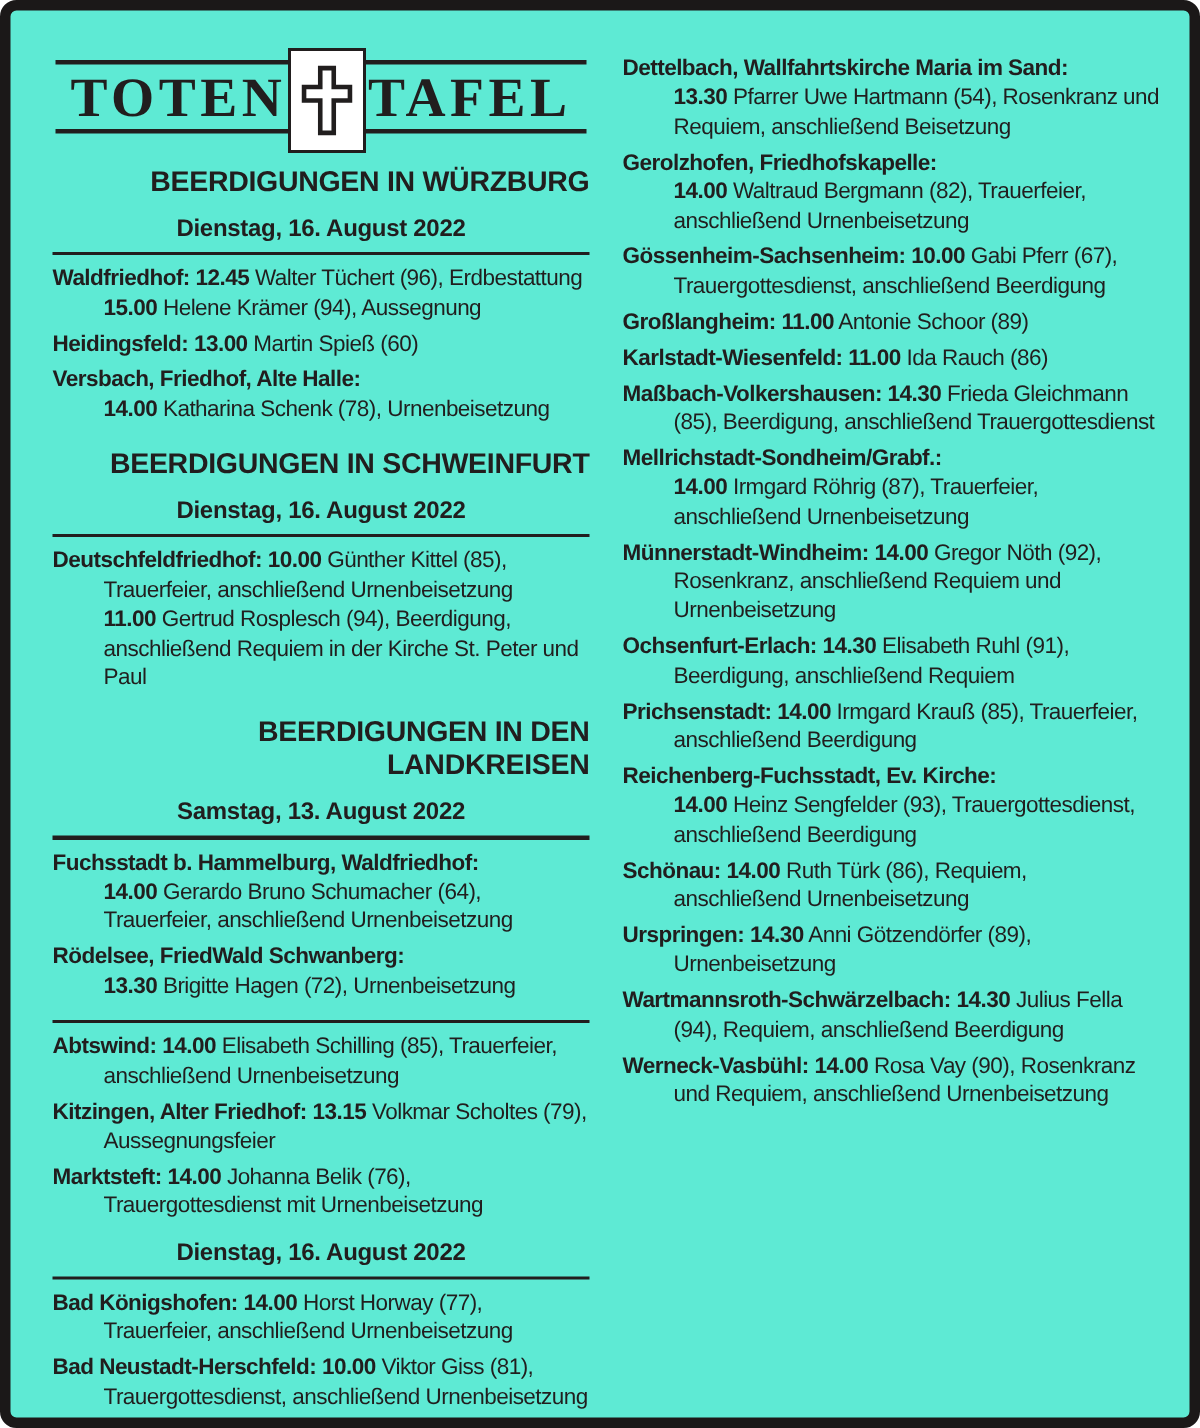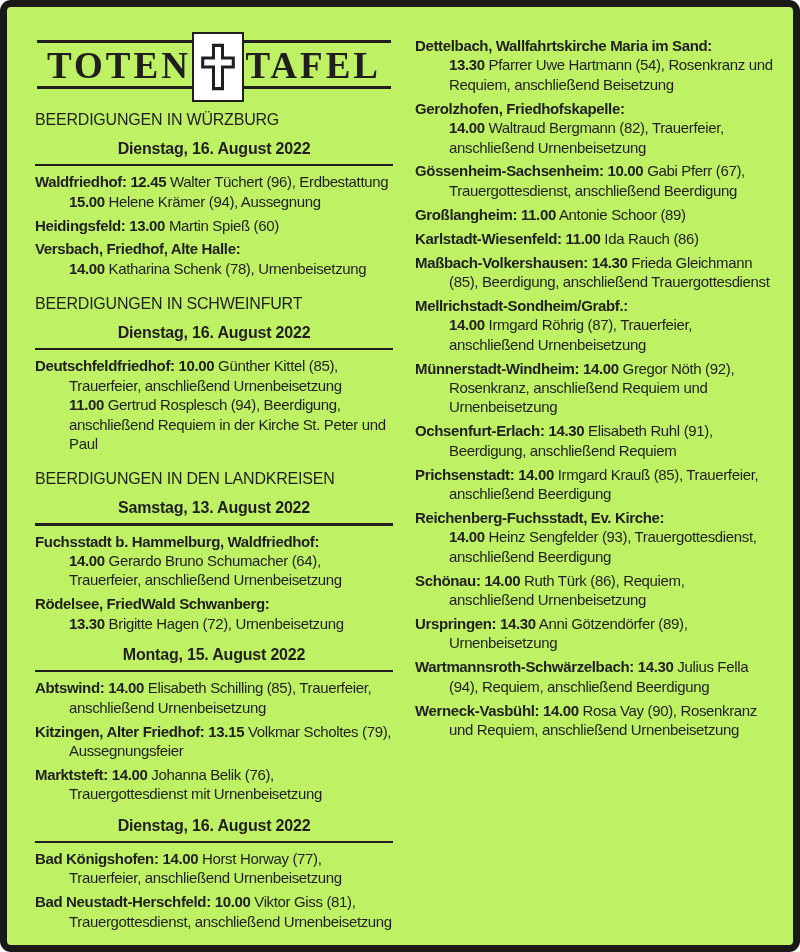--- a/index.html
+++ b/index.html
@@ -1,21 +1,21 @@
 <!DOCTYPE html>
 <html><head>
 <meta charset="utf-8">
 <style>
   html, body { margin: 0; padding: 0; background: #ffffff; }
   .page {
     position: relative;
     width: 800px;
     height: 952px;
     box-sizing: border-box;
-    background: #bef264;
+    background: #5eead4;
     border: 7px solid #1b1818;
     border-radius: 11px;
     padding: 24px 20px 14px 28px;
     overflow: hidden;
     font-family: "Liberation Sans", "DejaVu Sans", sans-serif;
     color: #211e1e;
   }
   .columns { display: flex; gap: 22px; }
   .col { flex: 1 1 0; min-width: 0; }
   .col-right { padding-top: 5px; }
@@ -36,21 +36,21 @@
   }
   .cross-box {
     box-sizing: border-box; width: 52px; height: 70px;
     background: #ffffff; border: 2.5px solid #211e1e;
     display: flex; align-items: center; justify-content: center;
     position: relative; z-index: 1; top: 2px;
   }
 
   
   .section-title {
-    font-size: 16px; font-weight: 400; text-align: left;
+    font-size: 19px; font-weight: 700; text-align: right;
     letter-spacing: -0.2px; margin: 17px 0 11px;
   }
   .section:first-child .section-title { margin-top: 6px; }
   .date {
     font-size: 16px; font-weight: 700; text-align: center;
     letter-spacing: -0.2px; margin: 0 0 6px;
   }
   .group + .group { margin-top: 13px; }
   .rule { height: 2.2px; background: #211e1e; margin: 0 0 6px; }
 
@@ -103,21 +103,20 @@
           </section>
           <section class="section">
             <h2 class="section-title">BEERDIGUNGEN IN DEN LANDKREISEN</h2>
             <div class="group">
               <h3 class="date">Samstag, 13. August 2022</h3>
               <div class="rule"></div>
               <p class="entry"><b>Fuchsstadt b. Hammelburg, Waldfriedhof:</b><br><b>14.00</b> Gerardo Bruno Schumacher (64), Trauerfeier, anschließend Urnenbeisetzung</p>
               <p class="entry"><b>Rödelsee, FriedWald Schwanberg:</b><br><b>13.30</b> Brigitte Hagen (72), Urnenbeisetzung</p>
             </div>
             <div class="group">
-              <h3 class="date">Montag, 15. August 2022</h3>
               <div class="rule"></div>
               <p class="entry"><b>Abtswind:</b> <b>14.00</b> Elisabeth Schilling (85), Trauerfeier, anschließend Urnenbeisetzung</p>
               <p class="entry"><b>Kitzingen, Alter Friedhof:</b> <b>13.15</b> Volkmar Scholtes (79), Aussegnungsfeier</p>
               <p class="entry"><b>Marktsteft:</b> <b>14.00</b> Johanna Belik (76), Trauergottesdienst mit Urnenbeisetzung</p>
             </div>
             <div class="group">
               <h3 class="date">Dienstag, 16. August 2022</h3>
               <div class="rule"></div>
               <p class="entry"><b>Bad Königshofen:</b> <b>14.00</b> Horst Horway (77), Trauerfeier, anschließend Urnenbeisetzung</p>
               <p class="entry"><b>Bad Neustadt-Herschfeld:</b> <b>10.00</b> Viktor Giss (81), Trauergottesdienst, anschließend Urnenbeisetzung</p>

